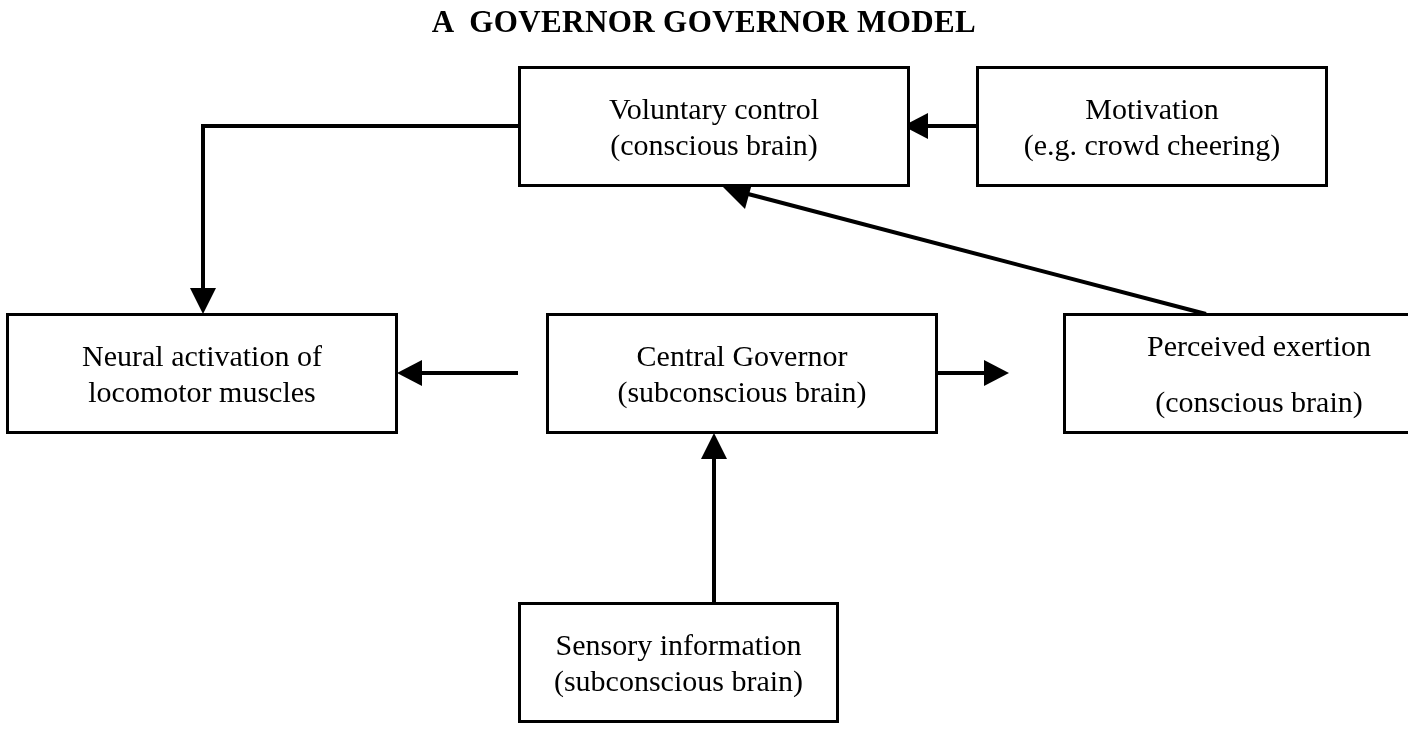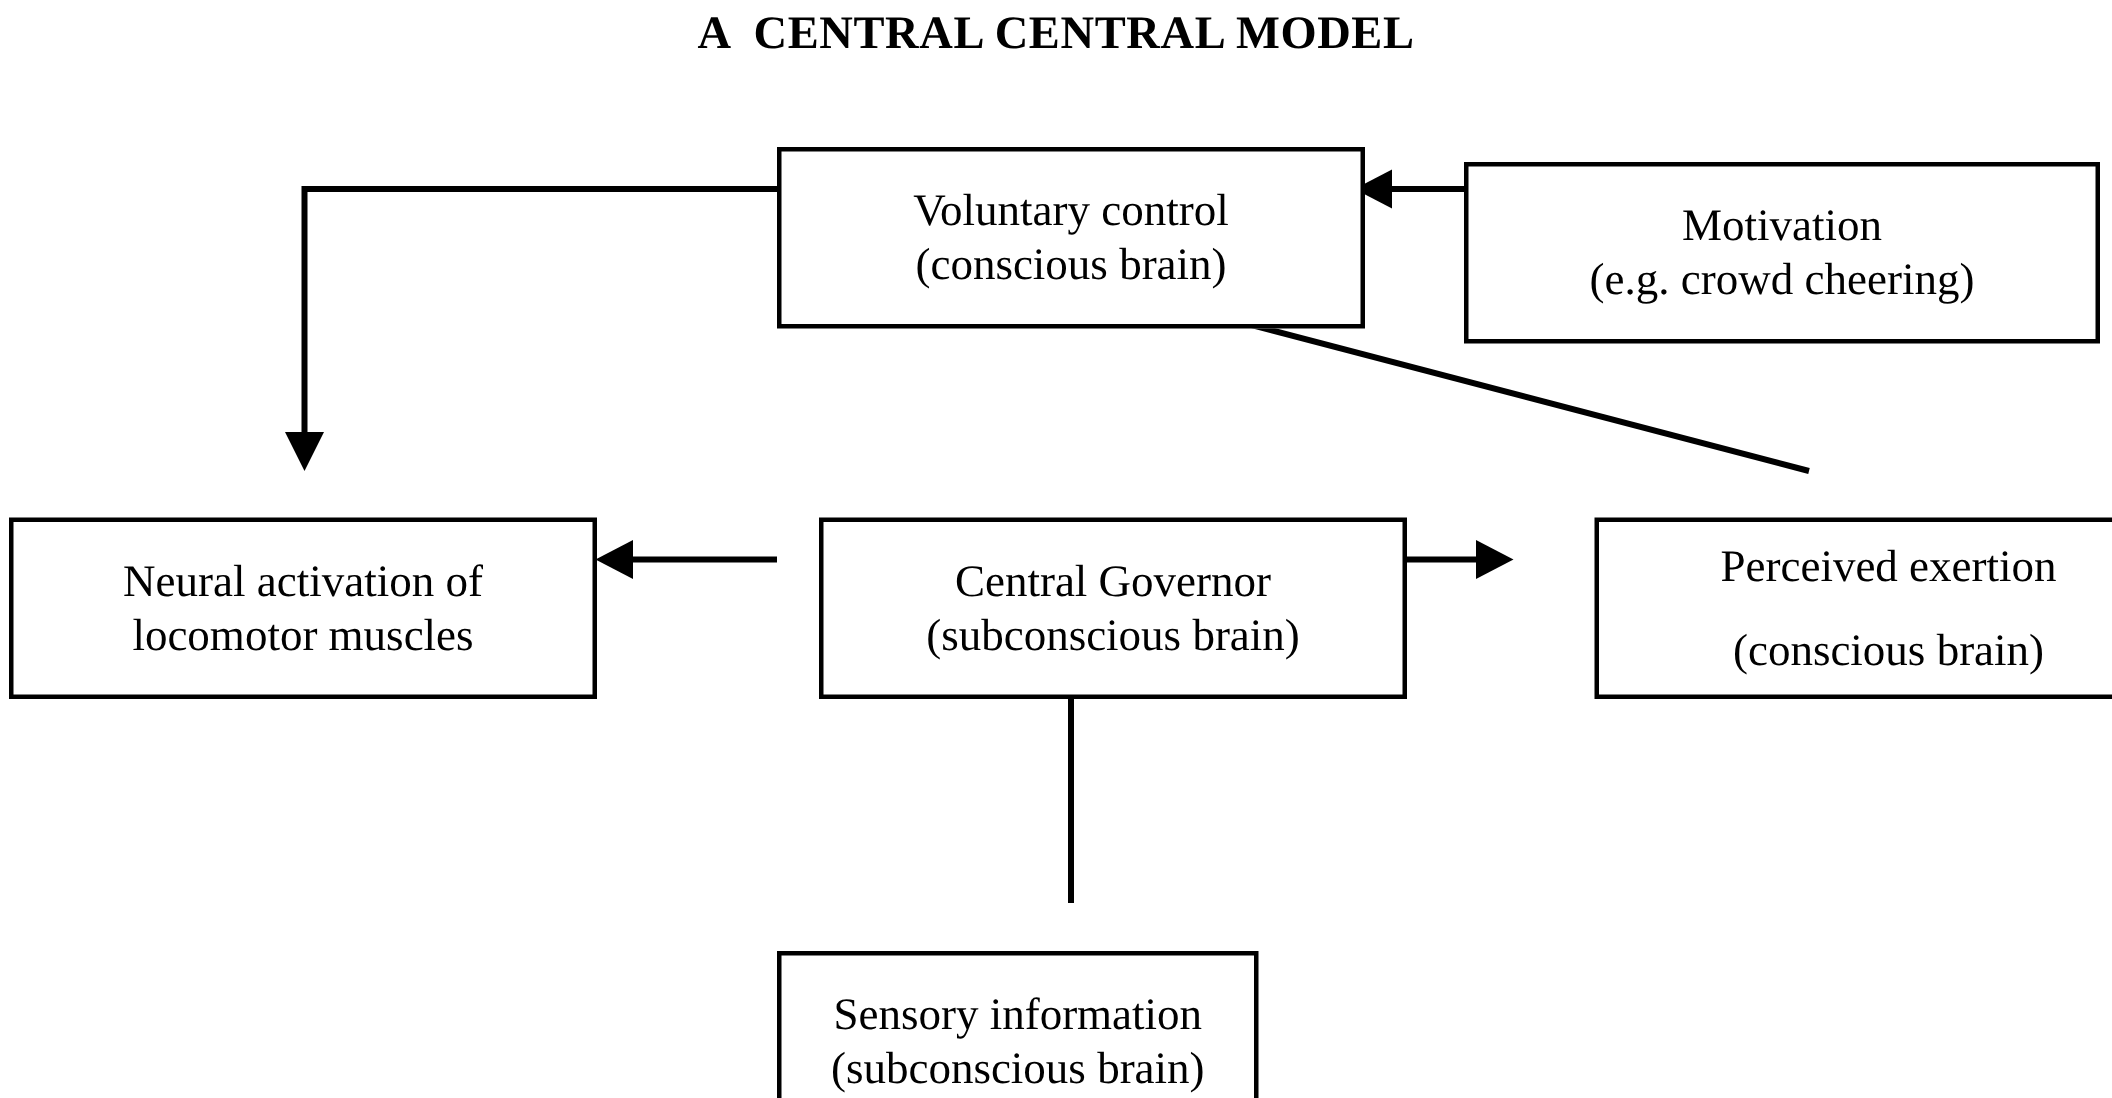--- a/index.html
+++ b/index.html
@@ -45,40 +45,39 @@
     border: 3px solid #000000;
     background: #ffffff;
     display: flex;
     flex-direction: column;
     align-items: center;
     justify-content: center;
     line-height: 1.18;
     font-size: 30px;
     font-family: "Liberation Serif", "DejaVu Serif", serif;
     text-align: center;
-    margin-top: 32px;
   }
   .node .line1, .node .line2 {
     display: block;
     white-space: nowrap;
   }
   
   #node-voluntary-control { left: 518px;  top: 66px;  width: 392px; height: 121px; }
-  #node-motivation        { left: 976px;  top: 76px;  width: 424px; height: 121px; }
+  #node-motivation        { left: 976px;  top: 66px;  width: 352px; height: 121px; }
   #node-neural-activation { left: 6px;    top: 313px; width: 392px; height: 121px; text-align: center; }
   #node-central-governor  { left: 546px;  top: 313px; width: 392px; height: 121px; }
   #node-perceived-exertion{ left: 1063px; top: 313px; width: 392px; height: 121px; gap: 20px; }
   #node-sensory-info      { left: 518px;  top: 602px; width: 321px; height: 121px; }
 </style>
 </head>
 <body>
 
 <div id="canvas">
 
-  <div class="diagram-title">A  CENTRAL CENTRAL MODEL</div>
+  <div class="diagram-title">A  GOVERNOR GOVERNOR MODEL</div>
 
   <svg id="arrow-layer" viewBox="0 0 1408 732" width="1408" height="732" xmlns="http://www.w3.org/2000/svg">
 
     <g>
       <line x1="976" y1="126" x2="924" y2="126" stroke="#000" stroke-width="4"></line>
       <polygon points="903,126 928,113 928,139" fill="#000"></polygon>
     </g>
 
     <g>
       <polyline points="518,126 203,126 203,296" fill="none" stroke="#000" stroke-width="4"></polyline>

